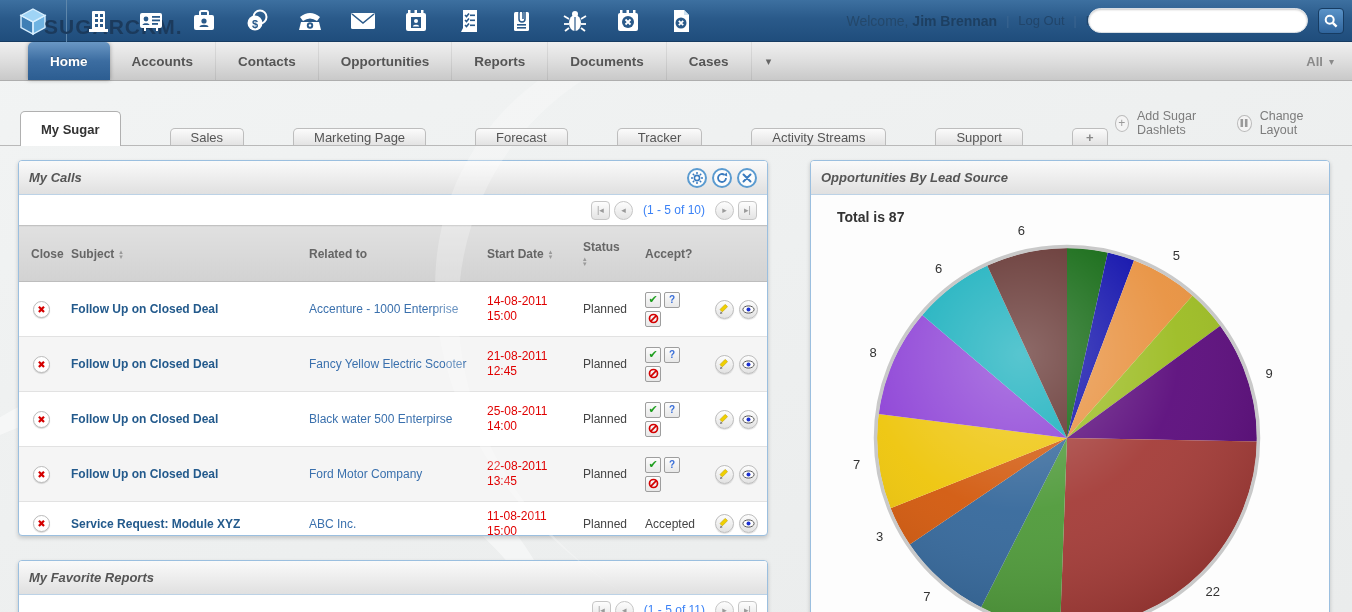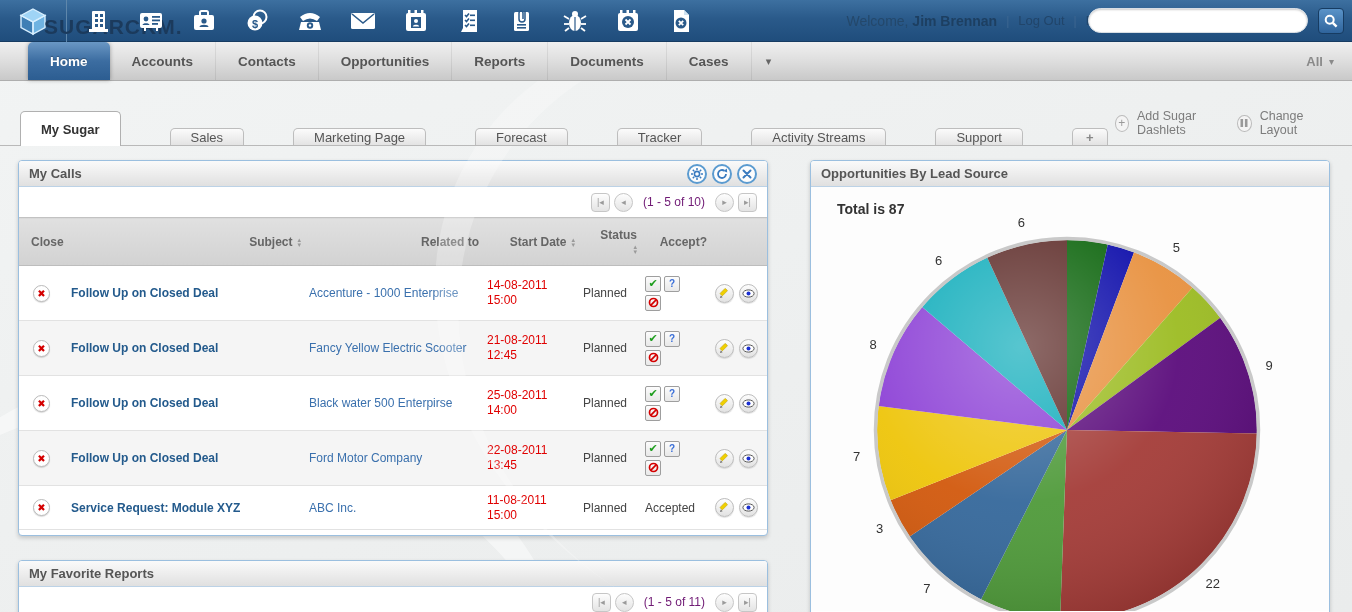--- a/index.html
+++ b/index.html
@@ -61,46 +61,46 @@
   .dtab.addtab { padding:0 13px; color:#888; font-weight:bold; }
   .dashtabs-right { margin-left:auto; display:flex; align-items:center; gap:8px; padding-right:22px;
     padding-bottom:8px; font-size:12.5px; color:#7c7c7c; }
   .dashtabs-right .lbl { cursor:pointer; }
   .circle-ic { width:17px; height:17px; border-radius:50%; border:1px solid #bbb; display:flex;
     align-items:center; justify-content:center; color:#999; font-size:12px; background:#f4f4f4; cursor:pointer; }
 
   
   .dashlet { position:absolute; background:#fff; border:1px solid #9bbfdf; border-radius:4px;
     box-shadow:0 2px 4px rgba(0,0,0,.18); overflow:hidden; }
-  .dashlet-hd { height:26px; background:linear-gradient(180deg,#fafafa 0%,#ececec 55%,#e0e0e0 100%);
-    border-bottom:1px solid #bcd2e6; display:flex; align-items:center; padding:4px 10px; }
+  .dashlet-hd { height:34px; background:linear-gradient(180deg,#fafafa 0%,#ececec 55%,#e0e0e0 100%);
+    border-bottom:1px solid #bcd2e6; display:flex; align-items:center; padding:4px 10px;font-style:italic; }
   .dashlet-title { font-size:13px; font-weight:bold; color:#555; }
   .dashlet-hd-icons { margin-left:auto; display:flex; gap:5px; }
   .win-ic { width:20px; height:20px; border-radius:50%; border:2px solid #5b9bd0; background:#fdfdfd;
     display:flex; align-items:center; justify-content:center; cursor:pointer; }
 
   #mycalls { left:18px; top:160px; width:750px; height:376px; }
   #myreports { left:18px; top:560px; width:750px; height:120px; }
   #chartlet { left:810px; top:160px; width:520px; height:460px; }
 
   
   .pagbar { height:30px; display:flex; align-items:center; justify-content:flex-end; gap:4px;
     padding-right:10px; background:#fff; }
   .pag-btn { width:19px; height:19px; border:1px solid #c6c6c6; color:#9a9a9a; font-size:9px;
     display:flex; align-items:center; justify-content:center;
     background:linear-gradient(180deg,#fdfdfd,#e4e4e4); cursor:pointer; }
   .pag-btn.sq { border-radius:4px; }
   .pag-btn.rd { border-radius:50%; }
-  .pag-text { font-size:12px; color:#701a75; margin:0 6px; white-space:nowrap; }
+  .pag-text { font-size:12px; color:#3b82f6; margin:0 6px; white-space:nowrap; }
 
   
   table.calls { width:100%; border-collapse:collapse; table-layout:fixed; }
   table.calls th { background:linear-gradient(180deg,#e0e0e0,#d2d2d2); border-top:1px solid #c2c2c2;
-    border-bottom:1px solid #bdbdbd; font-size:12px; color:#666; text-align:right; font-weight:bold;
-    padding:5px 4px; height:48px; vertical-align:middle; }
+    border-bottom:1px solid #bdbdbd; font-size:12px; color:#666; text-align:left; font-weight:bold;
+    padding:5px 4px; height:56px; vertical-align:middle; }
   table.calls td { font-size:12px; color:#444; padding:4px; border-bottom:1px solid #e2e2e2; vertical-align:middle; }
   table.calls tr.r-even td { background:#f5f5f5; }
   .col-close { width:48px; } .col-subj { width:238px; } .col-rel { width:178px; }
   .col-start { width:96px; } .col-status { width:62px; } .col-accept { width:70px; } .col-act { width:56px; }
   tr.call-row { height:55px; } tr.call-row.short { height:44px; }
   .subj-link { font-weight:bold; color:#235a8c; text-decoration:none; cursor:pointer; }
   .rel-link { color:#3a70ad; text-decoration:none; cursor:pointer; }
   .date-red { color:#e00000; line-height:1.25; }
   .sort-ic { display:inline-flex; flex-direction:column; line-height:5px; font-size:7px; color:#9a9a9a;
     vertical-align:middle; margin-left:5px; cursor:pointer; }

